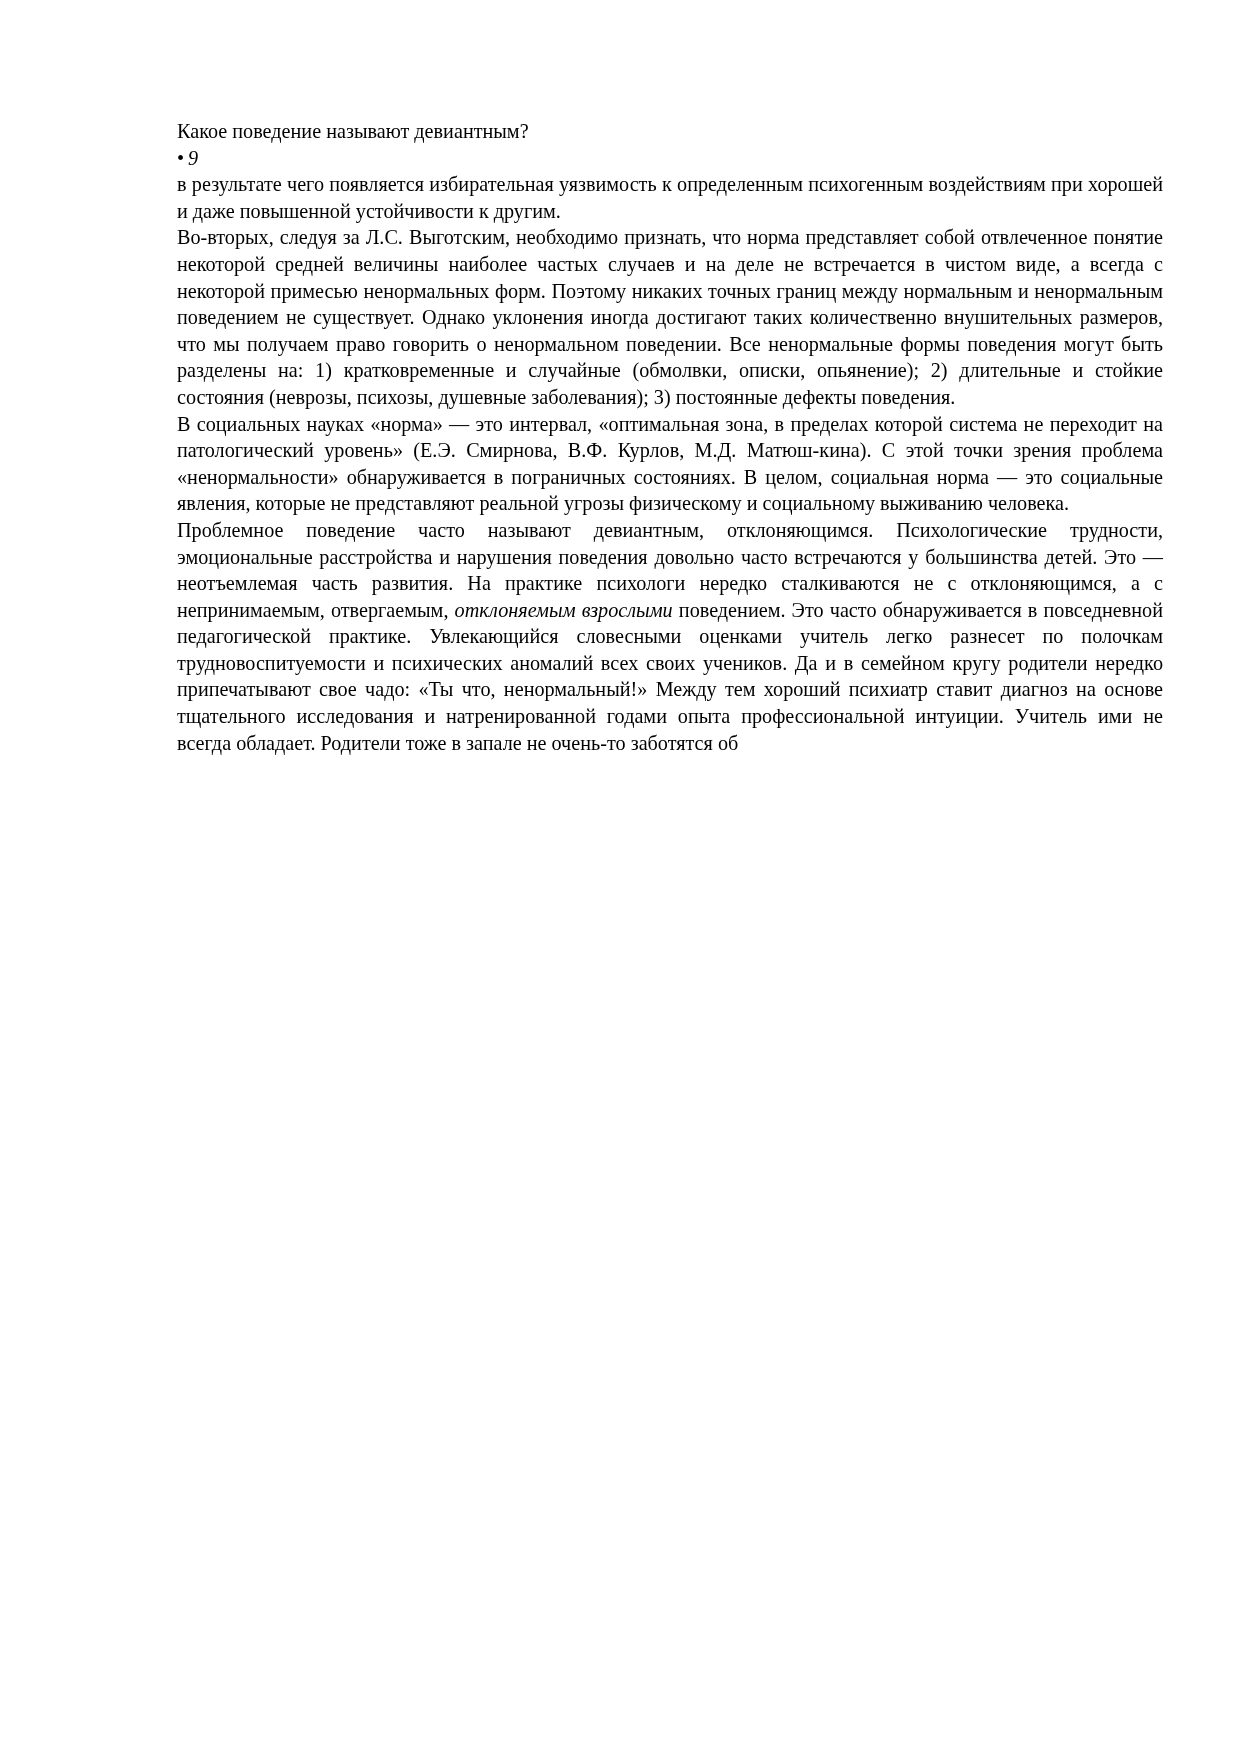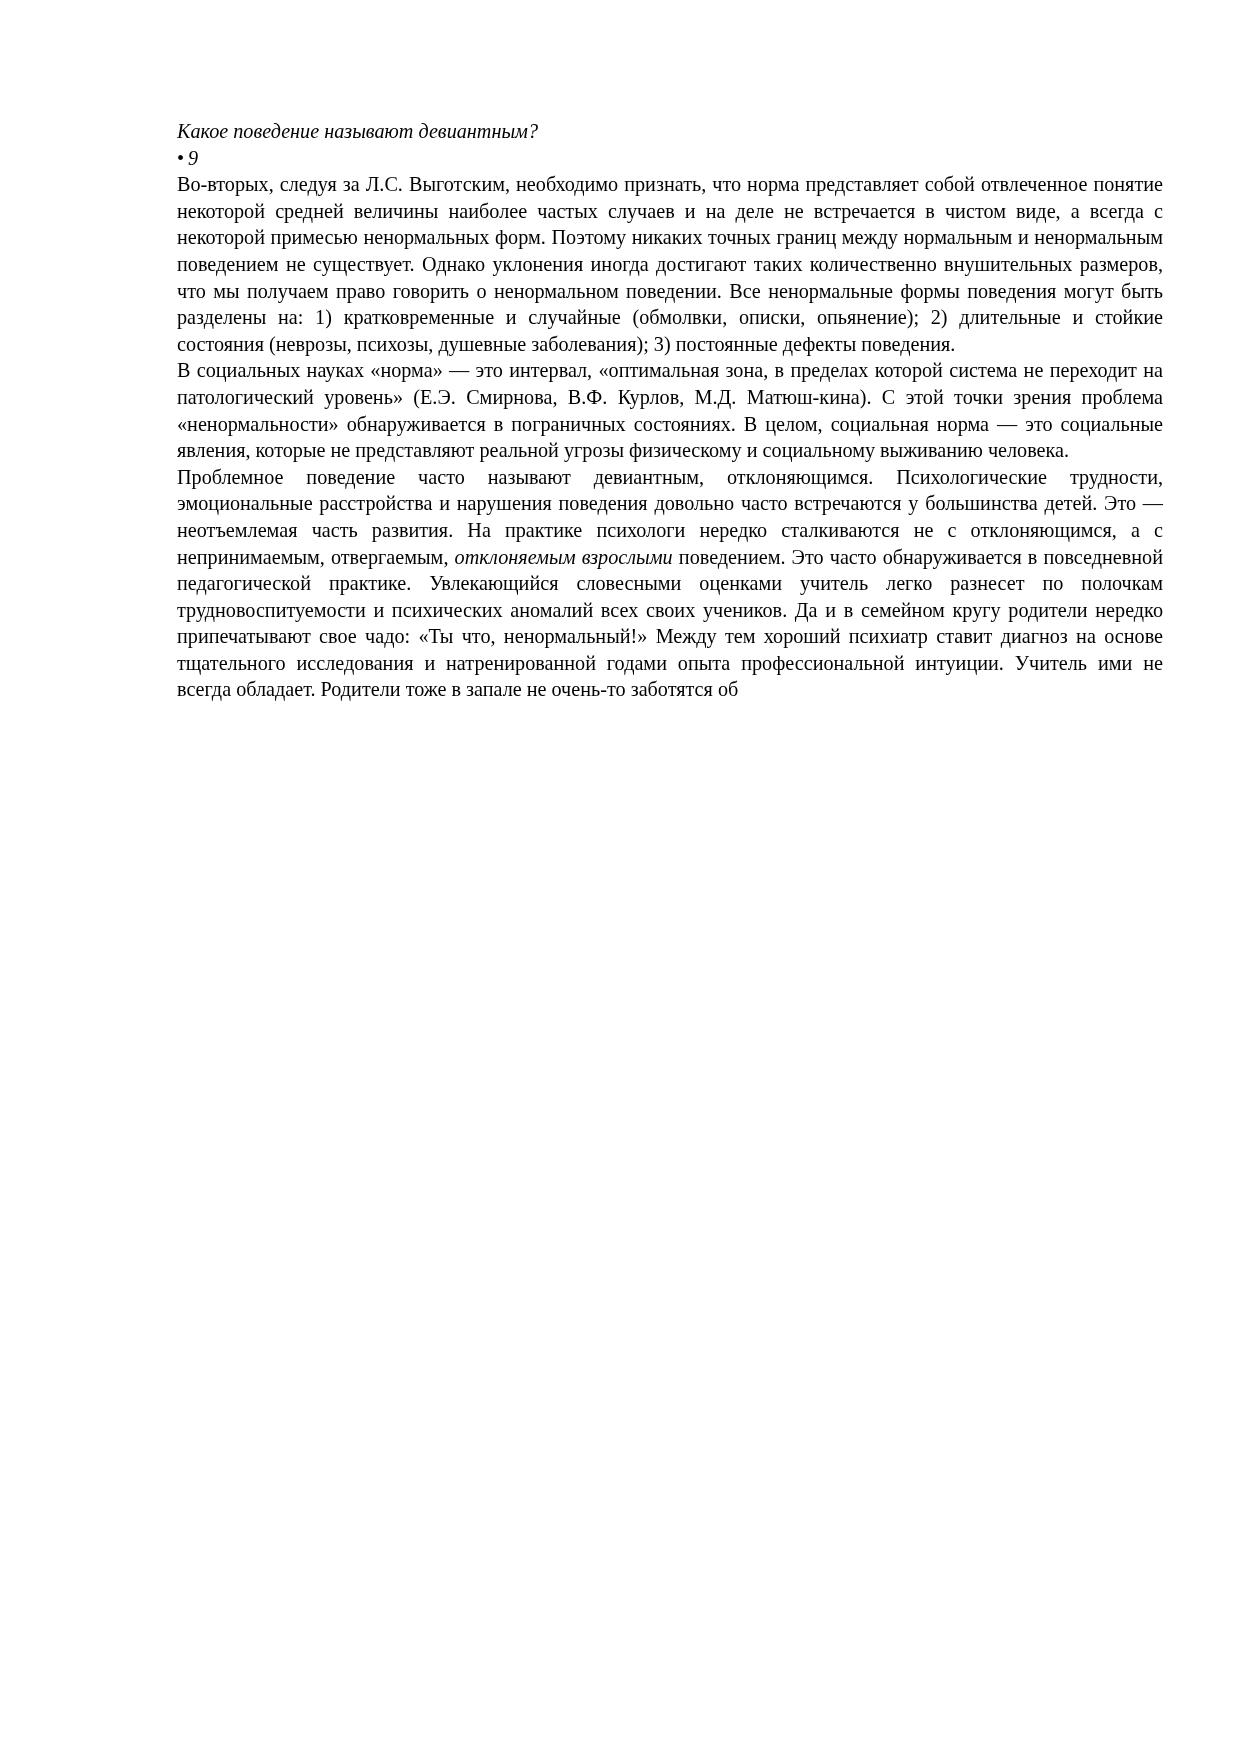--- a/index.html
+++ b/index.html
@@ -17,21 +17,20 @@
     }
     .page {
       position: absolute;
       left: 177px;
       top: 118px;
       width: 986px;
       font-size: 20.2px;
       line-height: 26.6px;
     }
     .heading {
-      font-style: italic;
       margin: 0;
     }
     .bullet-line {
       font-style: italic;
       margin: 0;
     }
     .bullet-dot {
       font-style: normal;
       margin-right: 4px;
     }
@@ -50,19 +49,20 @@
 </head>
 <body>
 
 <div class="page">
   <p class="heading">Какое поведение называют девиантным?</p>
 
   <p class="bullet-line">
     <span class="bullet-dot">•</span><span>9</span>
   </p>
 
+  <p class="para">в результате чего появляется избирательная уязвимость к определенным психогенным воздействиям при хорошей и даже повышенной устойчивости к другим.</p>
 
   <p class="para">Во-вторых, следуя за Л.С. Выготским, необходимо признать, что норма представляет собой отвлеченное понятие некоторой средней величины наиболее частых случаев и на деле не встречается в чистом виде, а всегда с некоторой примесью ненормальных форм. Поэтому никаких точных границ между нормальным и ненормальным поведением не существует. Однако уклонения иногда достигают таких количественно внушительных размеров, что мы получаем право говорить о ненормальном поведении. Все ненормальные формы поведения могут быть разделены на: 1) кратковременные и случайные (обмолвки, описки, опьянение); 2) длительные и стойкие состояния (неврозы, психозы, душевные заболевания); 3) постоянные дефекты поведения.</p>
 
   <p class="para">В социальных науках «норма» — это интервал, «оптимальная зона, в пределах которой система не переходит на патологический уровень» (Е.Э. Смирнова, В.Ф. Курлов, М.Д. Матюш-кина). С этой точки зрения проблема «ненормальности» обнаруживается в пограничных состояниях. В целом, социальная норма — это социальные явления, которые не представляют реальной угрозы физическому и социальному выживанию человека.</p>
 
   <p class="para last"><span>Проблемное поведение часто называют девиантным, отклоняющимся. Психологические трудности, эмоциональные расстройства и нарушения поведения довольно часто встречаются у большинства детей. Это — неотъемлемая часть развития. На практике психологи нередко сталкиваются не с отклоняющимся, а с непринимаемым, отвергаемым, </span><span class="em">отклоняемым взрослыми</span><span> поведением. Это часто обнаруживается в повседневной педагогической практике. Увлекающийся словесными оценками учитель легко разнесет по полочкам трудновоспитуемости и психических аномалий всех своих учеников. Да и в семейном кругу родители нередко припечатывают свое чадо: «Ты что, ненормальный!» Между тем хороший психиатр ставит диагноз на основе тщательного исследования и натренированной годами опыта профессиональной интуиции. Учитель ими не всегда обладает. Родители тоже в запале не очень-то заботятся об</span></p>
 </div>
 
 </body></html>

